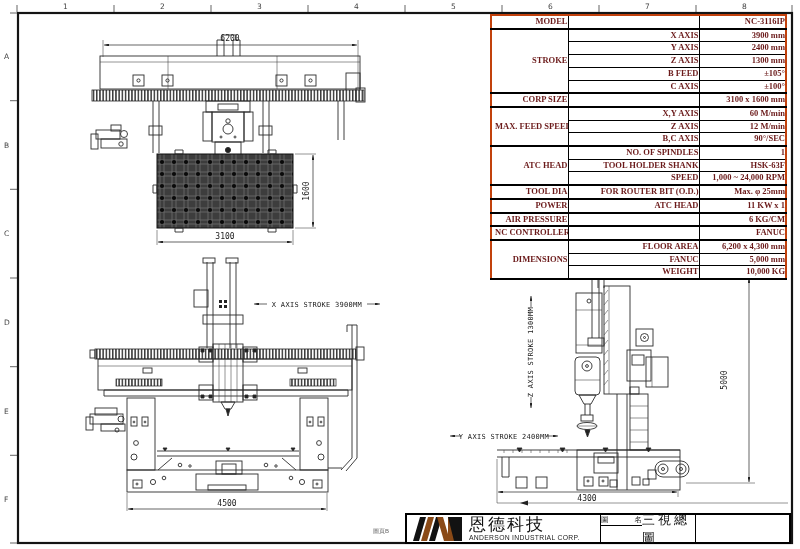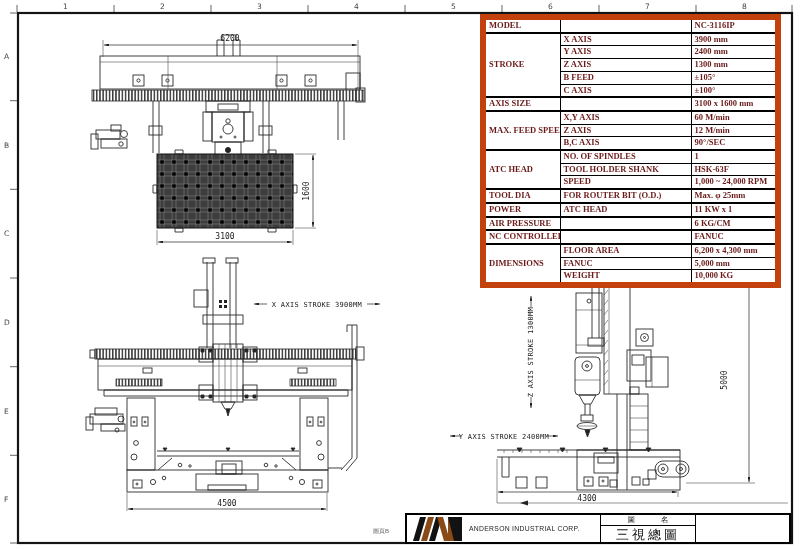--- a/index.html
+++ b/index.html
@@ -10,39 +10,40 @@
   svg.draw{position:absolute;left:0;top:0;z-index:1}
   .ln{fill:none;stroke:#2b2b2b;stroke-width:0.9}
   .thin{fill:none;stroke:#3a3a3a;stroke-width:0.55}
   .dim{stroke:#222;stroke-width:0.7;fill:none}
   .dt{font:8px "DejaVu Sans Mono",monospace;fill:#1a1a1a}
   .dt7{font:7px "DejaVu Sans Mono",monospace;fill:#1a1a1a;letter-spacing:.3px}
   .zone-label{position:absolute;z-index:2;font:7.5px "DejaVu Sans",sans-serif;color:#444;transform:translateX(-50%)}
   .zone-label.rowl{transform:none}
   
   table.spec{
-    position:absolute;left:480px;top:14px;width:295px;z-index:3;
+    position:absolute;left:490px;top:14px;width:295px;z-index:3;
     border-collapse:collapse;table-layout:fixed;background:#fff;
     font-family:"Liberation Serif",serif;font-weight:bold;font-size:8.5px;
-    border:6px solid #c2410c;
+    border:2px solid #c2410c;
+    text-align:right;
   }
   table.spec td{
     border:1px solid #000;height:11.7px;line-height:11.7px;
     padding:0 0 0 3px;overflow:hidden;white-space:nowrap;
   }
   table.spec tr.gend td{border-bottom-width:2px}
   table.spec td.c1{border-bottom-width:2px}
   
   .tblock{
     position:absolute;left:405px;top:513px;width:386px;height:31px;z-index:3;
     border:2px solid #000;box-sizing:border-box;display:flex;background:#fff;color:#111;
   }
   .tb-logo{width:194px;border-right:1.2px solid #000;box-sizing:border-box;
     display:flex;align-items:center;gap:5px;padding-left:5px}
-  .tb-sec{display:flex;flex-direction:column;box-sizing:border-box}
+  .tb-sec{display:flex;flex-direction:row;box-sizing:border-box}
   .tb-name{width:95px;border-right:1.2px solid #000}
   .tb-no{flex:1}
   .tb-head{height:10px;border-bottom:1px solid #000;font-size:7.5px;line-height:10px;
     text-align:center;word-spacing:24px;color:#222}
   .tb-val{flex:1;display:flex;align-items:center;justify-content:center}
   .tb-name .tb-val{font-size:13px;letter-spacing:3px;font-family:Liberation Mono, monospace}
   .tb-no .tb-val{font-family:"Liberation Serif",serif;font-size:15px;letter-spacing:1px}
   .company{display:flex;flex-direction:column;justify-content:center;line-height:1.05}
   .company-cn{font-size:17px;letter-spacing:2px;color:#111}
   .company-en{font-size:6.8px;letter-spacing:.3px;color:#222}
@@ -329,21 +330,21 @@
       </tr>
       <tr>
         <td>B FEED</td>
         <td>±105°</td>
       </tr>
       <tr class="gend">
         <td>C AXIS</td>
         <td>±100°</td>
       </tr>
       <tr class="gend">
-        <td rowspan="1" class="c1">AXIS SIZE</td>
+        <td rowspan="1" class="c1">CORP SIZE</td>
         <td></td>
         <td>3100 x 1600 mm</td>
       </tr>
       <tr>
         <td rowspan="3" class="c1">MAX. FEED SPEED</td>
         <td>X,Y AXIS</td>
         <td>60 M/min</td>
       </tr>
       <tr>
         <td>Z AXIS</td>
@@ -406,20 +407,21 @@
   <div class="tb-logo">
     <svg width="52" height="26" viewBox="0 0 52 26">
       <polygon points="1,25 8,1 14,1 7,25" fill="#121212"></polygon>
       <polygon points="9,25 16,1 22,1 15,25" fill="#8a4a17"></polygon>
       <polygon points="17,25 24,1 30,1 23,25" fill="#121212"></polygon>
       <polygon points="25,1 31,1 38,25 32,25" fill="#8a4a17"></polygon>
       <rect x="36" y="1" width="14" height="24" fill="#121212"></rect>
       <polygon points="36,1 42,25 36,25" fill="#8a4a17"></polygon>
     </svg>
     <div class="company">
+      <span class="company-cn">恩德科技</span>
       <span class="company-en">ANDERSON INDUSTRIAL CORP.</span>
     </div>
   </div>
   <div class="tb-sec tb-name">
     <div class="tb-head">圖 名</div>
     <div class="tb-val">三視總圖</div>
   </div>
 </div>
 
 <div class="page-label">圖頁B</div>

